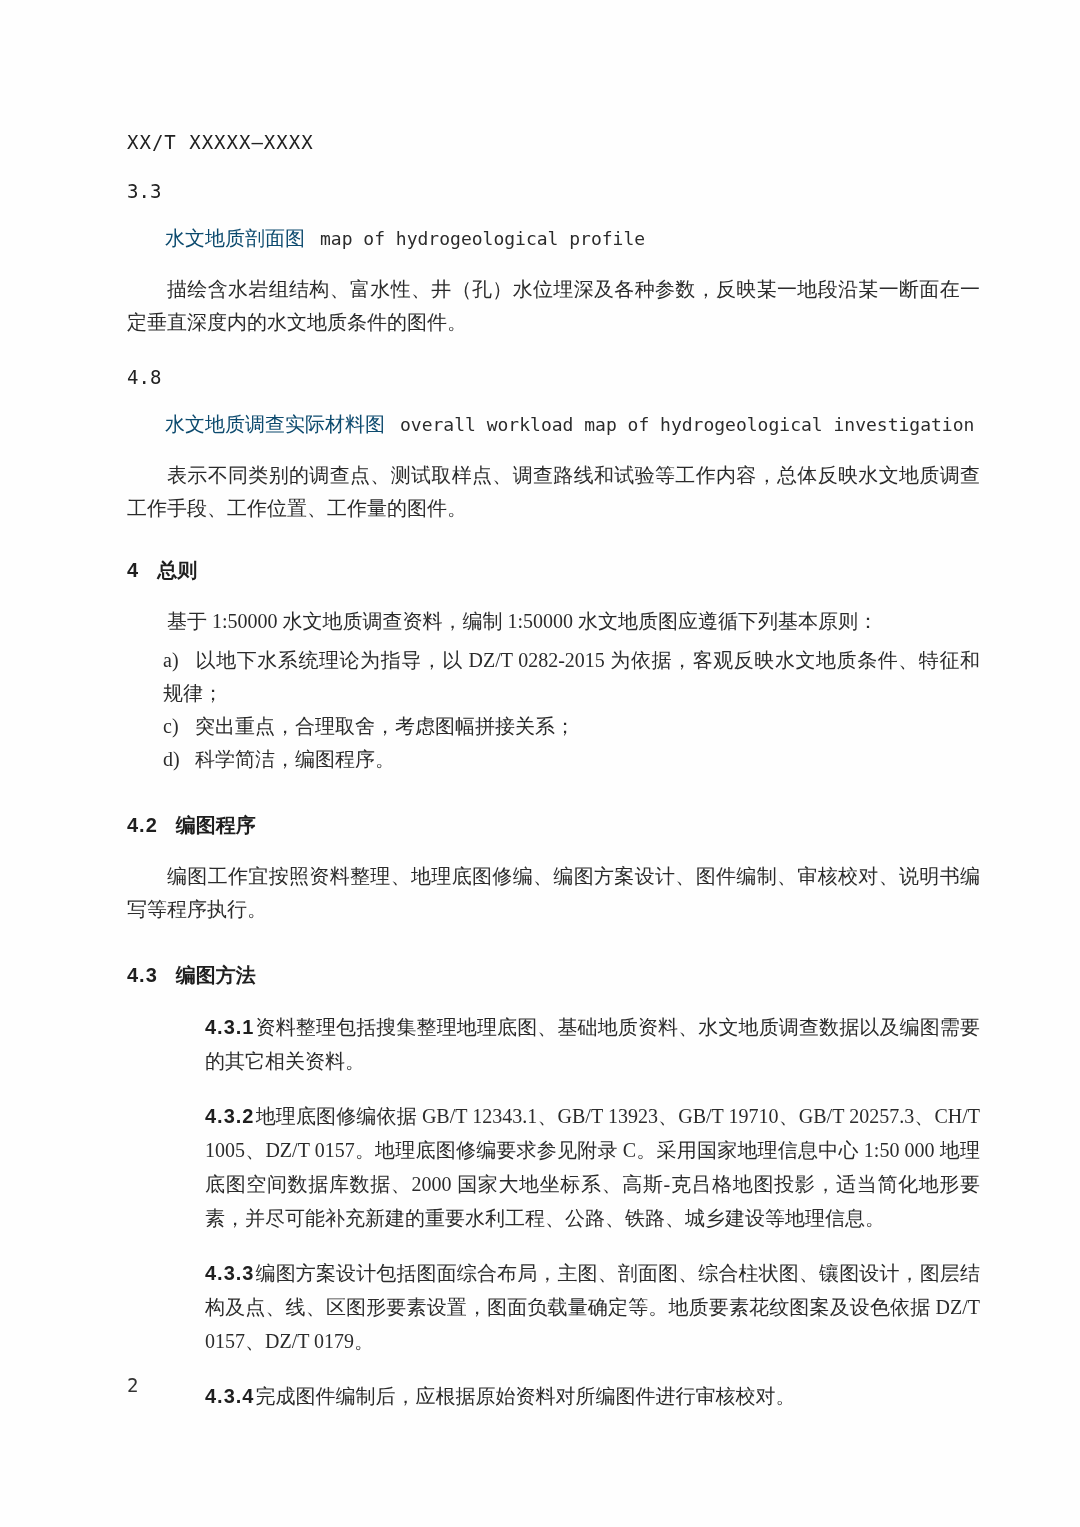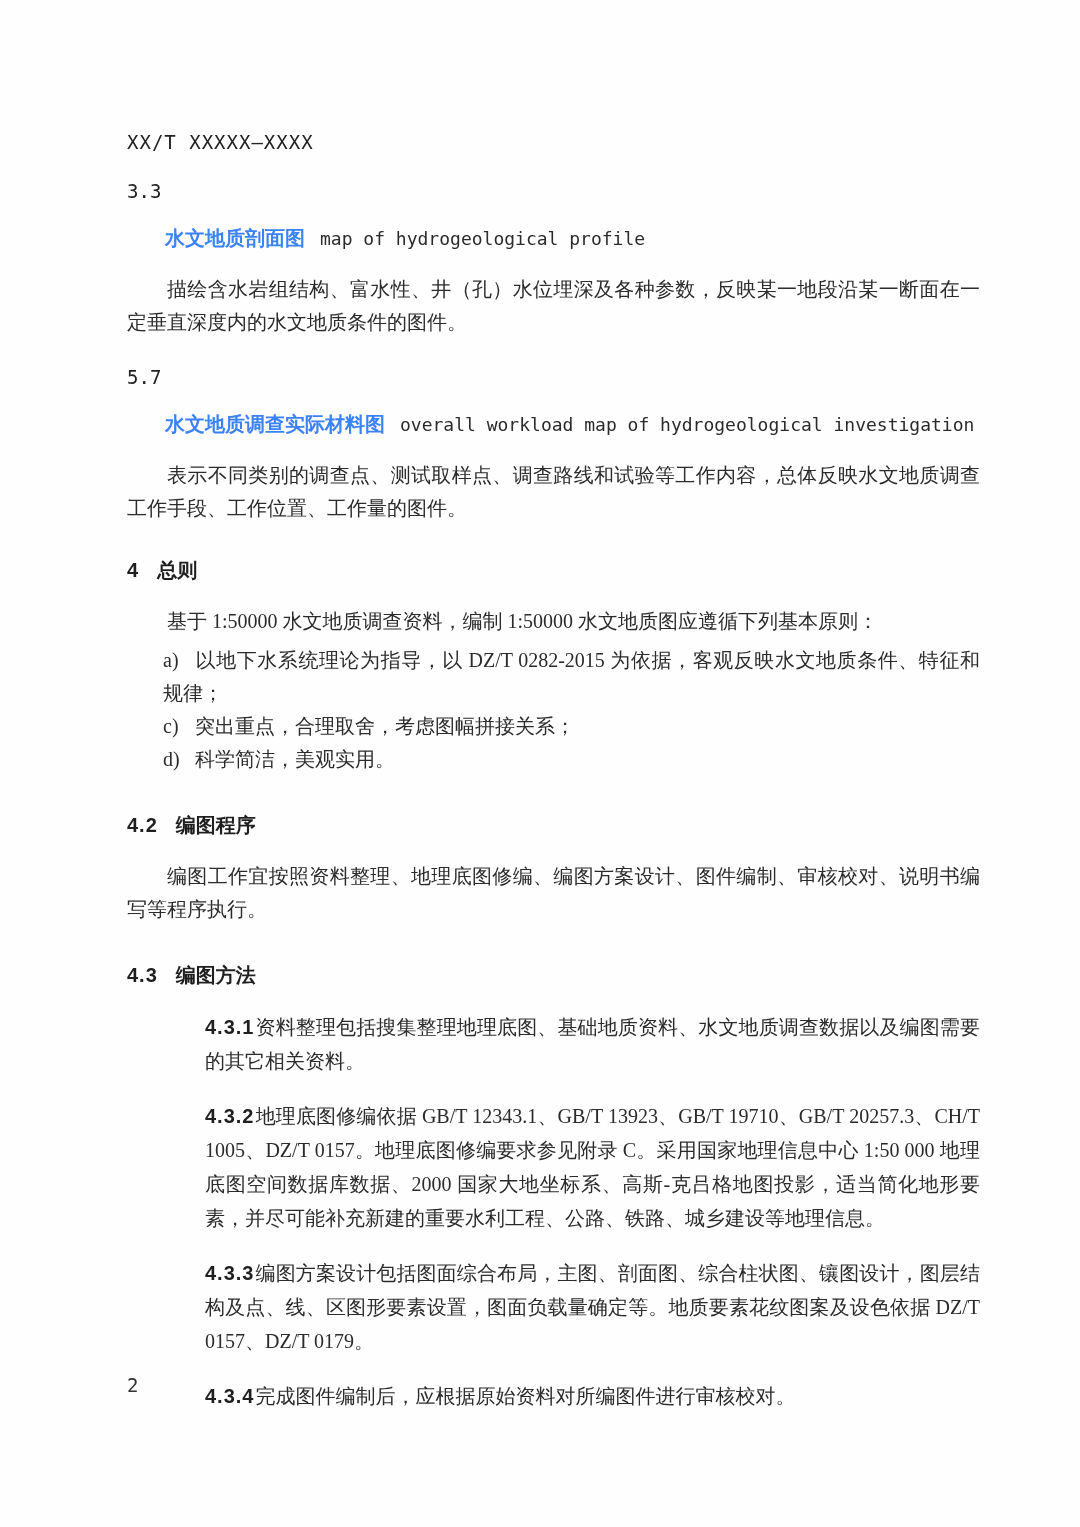--- a/index.html
+++ b/index.html
@@ -29,22 +29,22 @@
     margin-top: 27px;
     color: #222;
   }
   .term-line {
     margin-top: 23px;
     padding-left: 38px;
     font-size: 20px;
   }
   .term-zh {
     font-family: "Liberation Sans", "DejaVu Sans", sans-serif;
-    font-weight: bold;
-    color: #3b82f6;
+    font-weight: normal;
+    color: #0c4a6e;
   }
   .term-en {
     font-family: "DejaVu Sans Mono", "Liberation Mono", monospace;
     font-size: 18px;
     margin-left: 10px;
     color: #2b2b2b;
   }
   .para {
     margin-top: 21px;
     font-size: 20px;
@@ -113,42 +113,42 @@
   <div>
     <div class="term-number">3.3</div>
     <div class="term-line">
       <span class="term-zh">水文地质剖面图</span>
       <span class="term-en">map of hydrogeological profile</span>
     </div>
     <p class="para">描绘含水岩组结构、富水性、井（孔）水位埋深及各种参数，反映某一地段沿某一断面在一定垂直深度内的水文地质条件的图件。</p>
   </div>
 
   <div>
-    <div class="term-number">5.7</div>
+    <div class="term-number">4.8</div>
     <div class="term-line">
       <span class="term-zh">水文地质调查实际材料图</span>
       <span class="term-en">overall workload map of hydrogeological investigation</span>
     </div>
     <p class="para">表示不同类别的调查点、测试取样点、调查路线和试验等工作内容，总体反映水文地质调查工作手段、工作位置、工作量的图件。</p>
   </div>
 
   <div class="chapter-heading">
     <span class="h-num">4</span><span>总则</span>
   </div>
 
   <p class="para">基于 1:50000 水文地质调查资料，编制 1:50000 水文地质图应遵循下列基本原则：</p>
   <div class="list">
     <div class="list-item">
       <span class="item-label">a)</span><span>以地下水系统理论为指导，以 DZ/T 0282-2015 为依据，客观反映水文地质条件、特征和规律；</span>
     </div>
     <div class="list-item">
       <span class="item-label">c)</span><span>突出重点，合理取舍，考虑图幅拼接关系；</span>
     </div>
     <div class="list-item">
-      <span class="item-label">d)</span><span>科学简洁，美观实用。</span>
+      <span class="item-label">d)</span><span>科学简洁，编图程序。</span>
     </div>
   </div>
 
   <div class="section-heading">
     <span class="h-num">4.2</span><span>编图程序</span>
   </div>
   <p class="para">编图工作宜按照资料整理、地理底图修编、编图方案设计、图件编制、审核校对、说明书编写等程序执行。</p>
 
   <div class="section-heading">
     <span class="h-num">4.3</span><span>编图方法</span>

